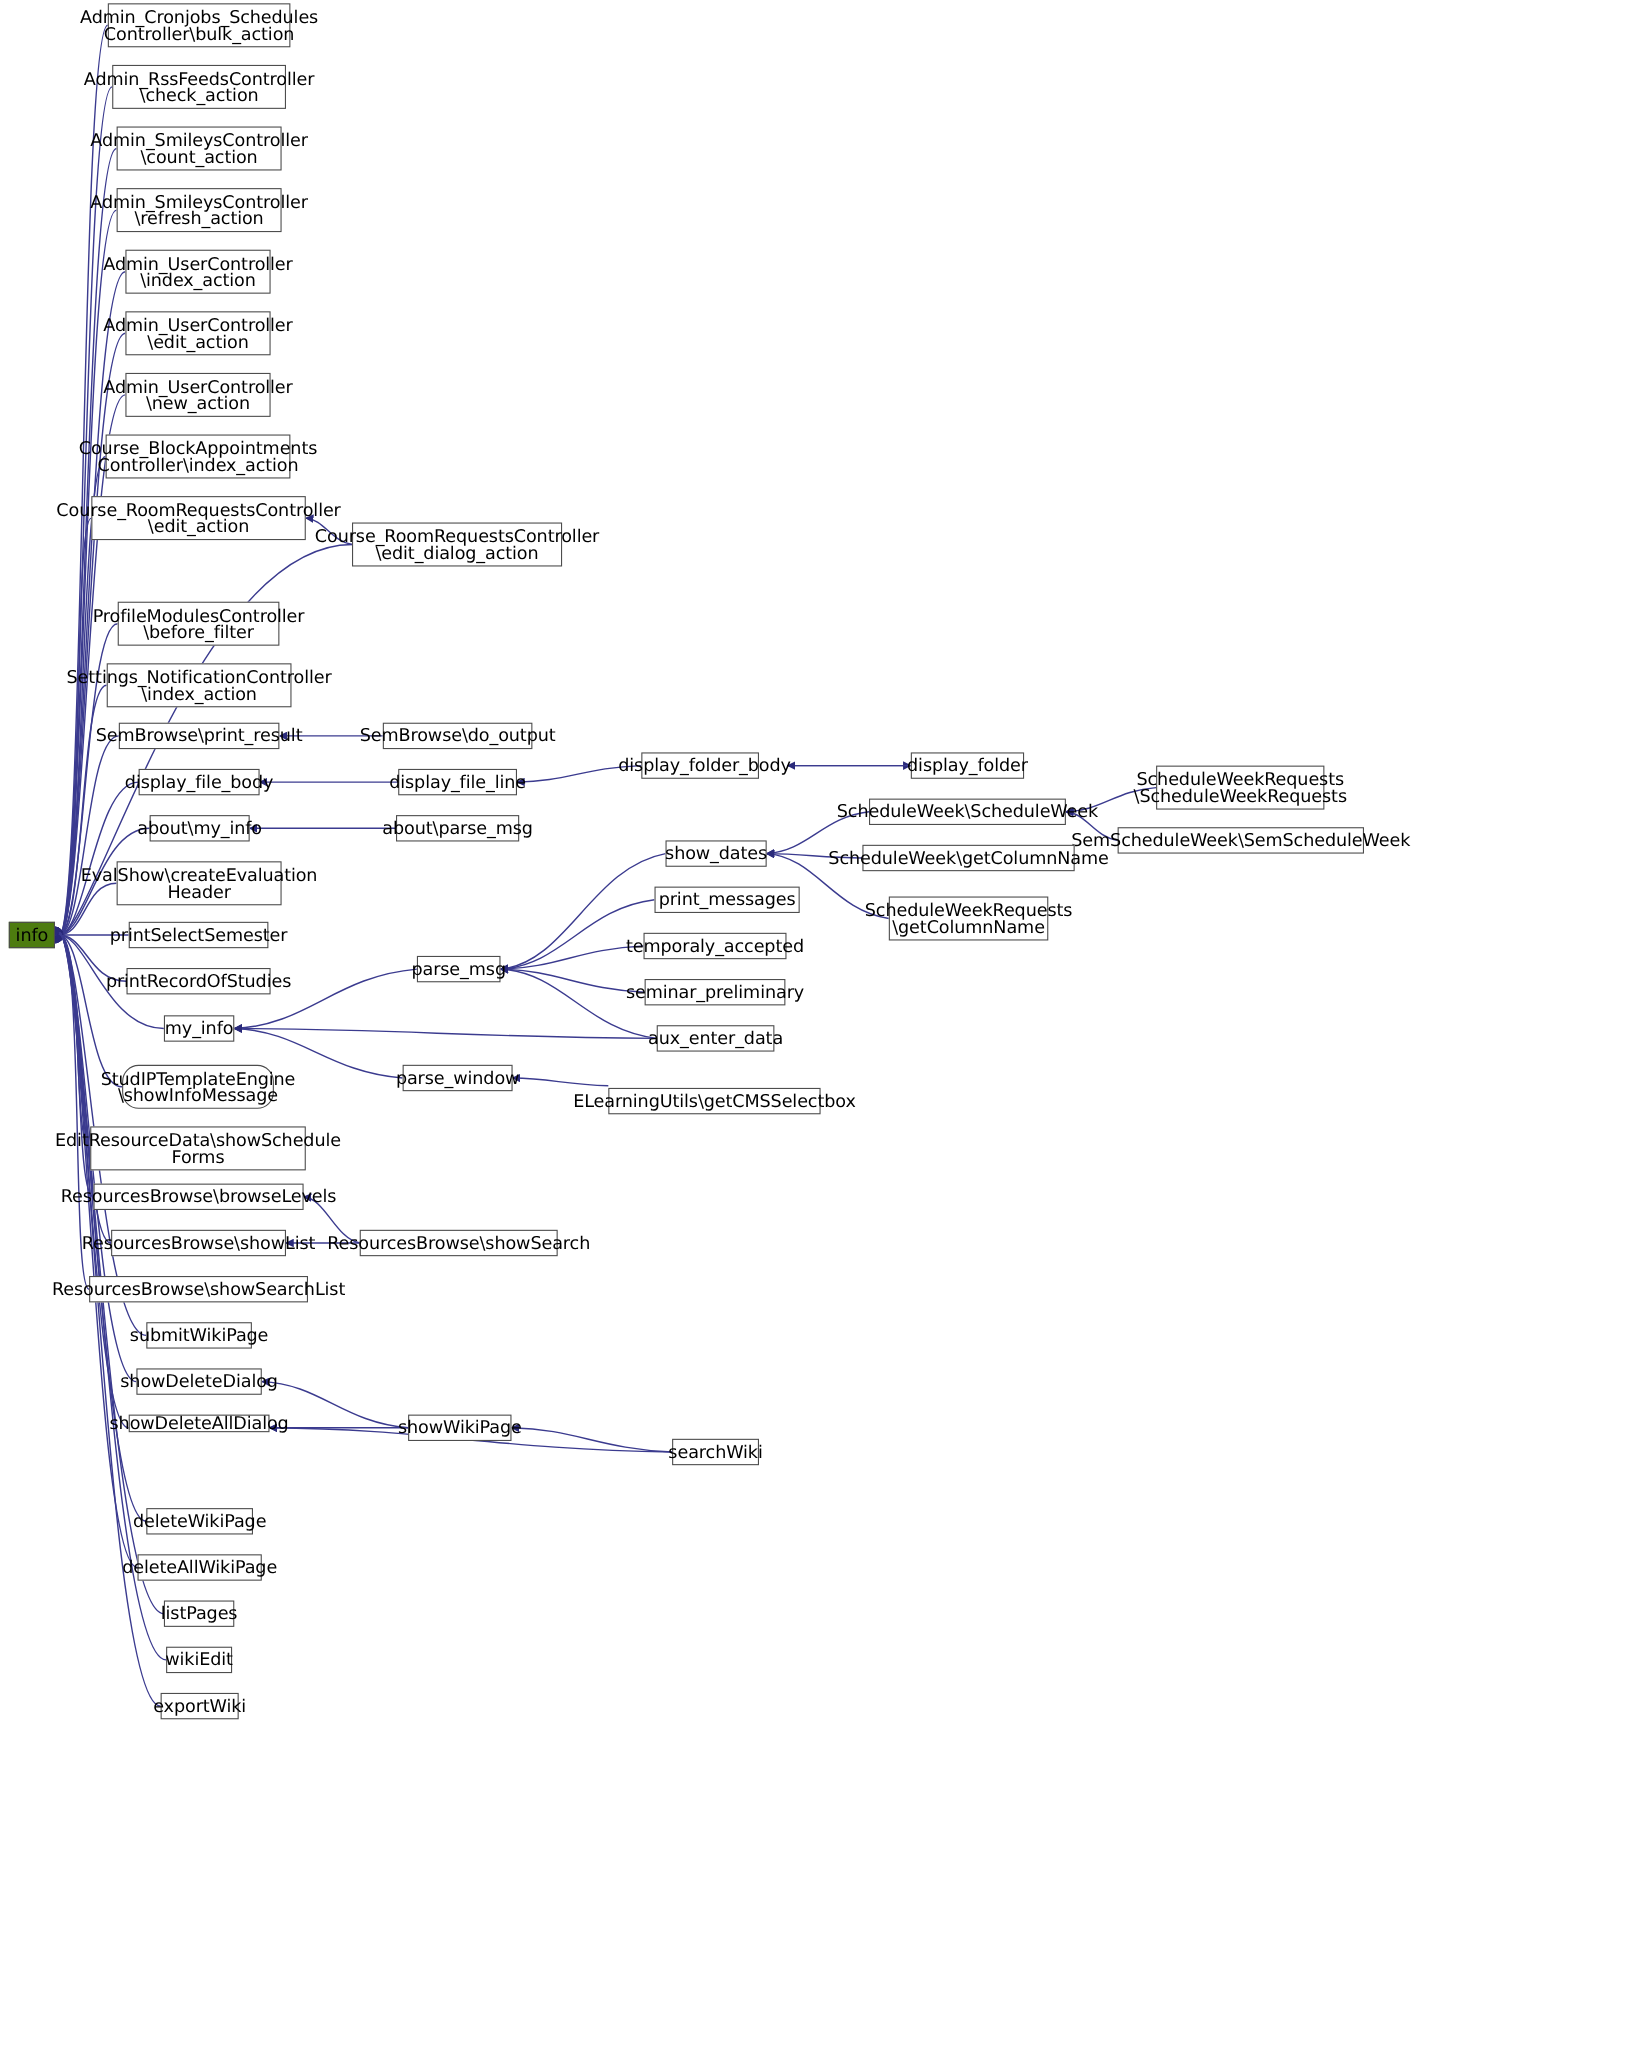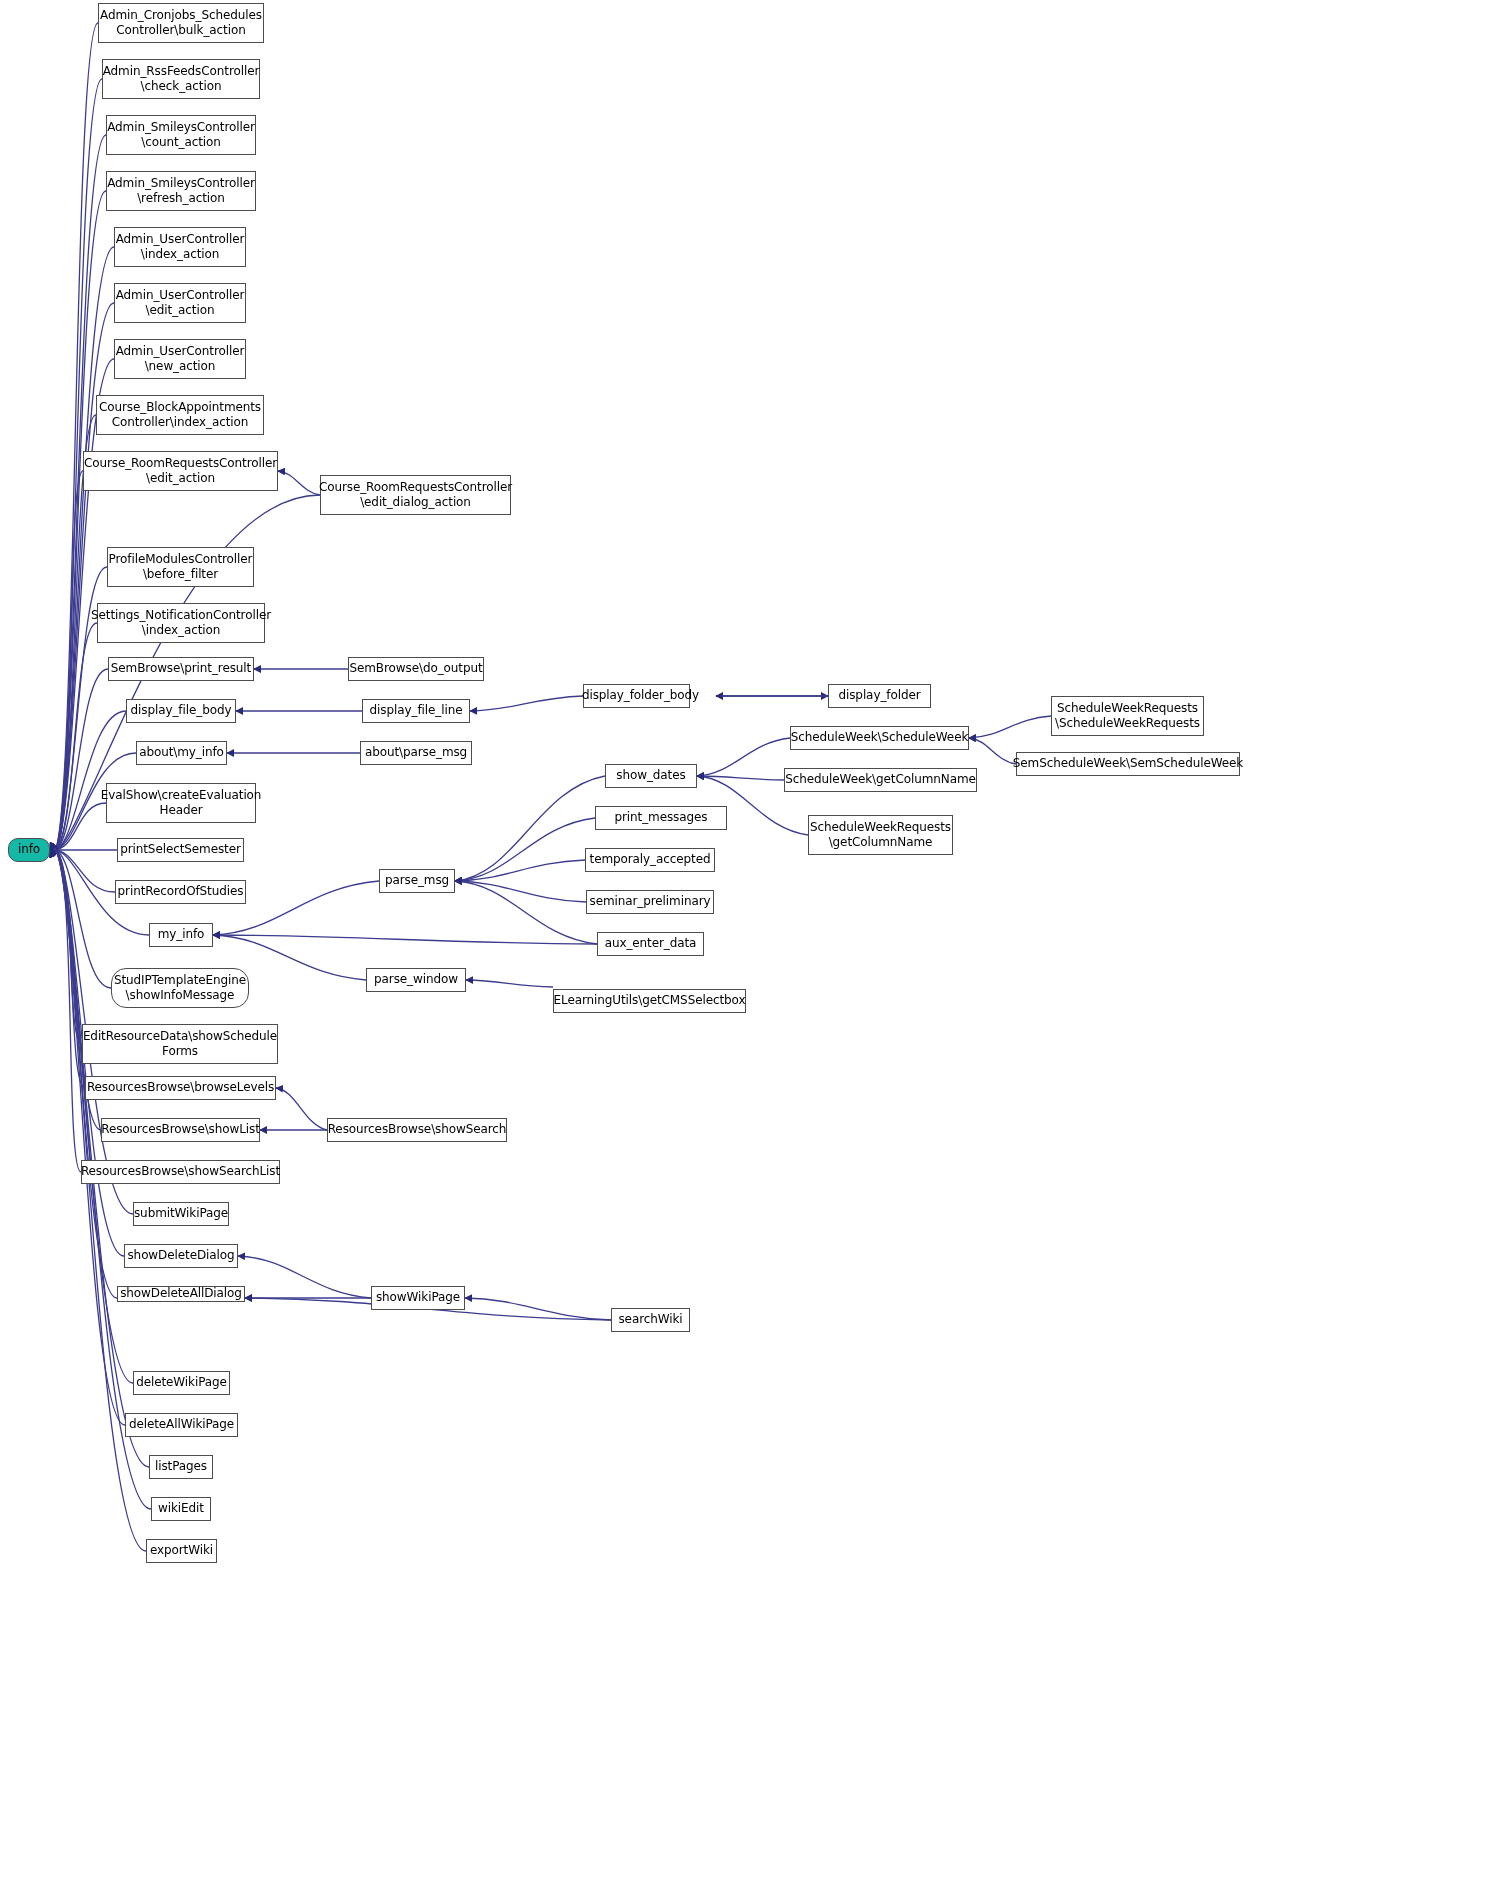--- a/index.html
+++ b/index.html
@@ -27,31 +27,30 @@
   .node {
     position: absolute;
     box-sizing: border-box;
     border: 1.4px solid #4d4d4d;
     background: #ffffff;
     color: #000000;
     display: flex;
     align-items: center;
     justify-content: center;
     text-align: center;
-    font-size: 12px;
+    font-size: 16px;
     line-height: 15.5px;
     letter-spacing: -0.1px;
     white-space: pre-line;
     padding: 1px 4px;
     z-index: 5;
   }
   .node.root {
-    background: #14b8a6;
+    background: #4d7c0f;
     border-color: #4d4d4d;
-    border-radius: 10px;
   }
 </style>
 </head>
 <body>
 
 <div id="graph-root">
   <svg id="edges" xmlns="http://www.w3.org/2000/svg">
     <defs>
       <marker id="arrow" viewBox="0 0 10 10" refX="9" refY="5" markerWidth="6" markerHeight="6" orient="auto-start-reverse">
         <path d="M 0 0 L 10 5 L 0 10 z" fill="#2a2a7a"></path>

